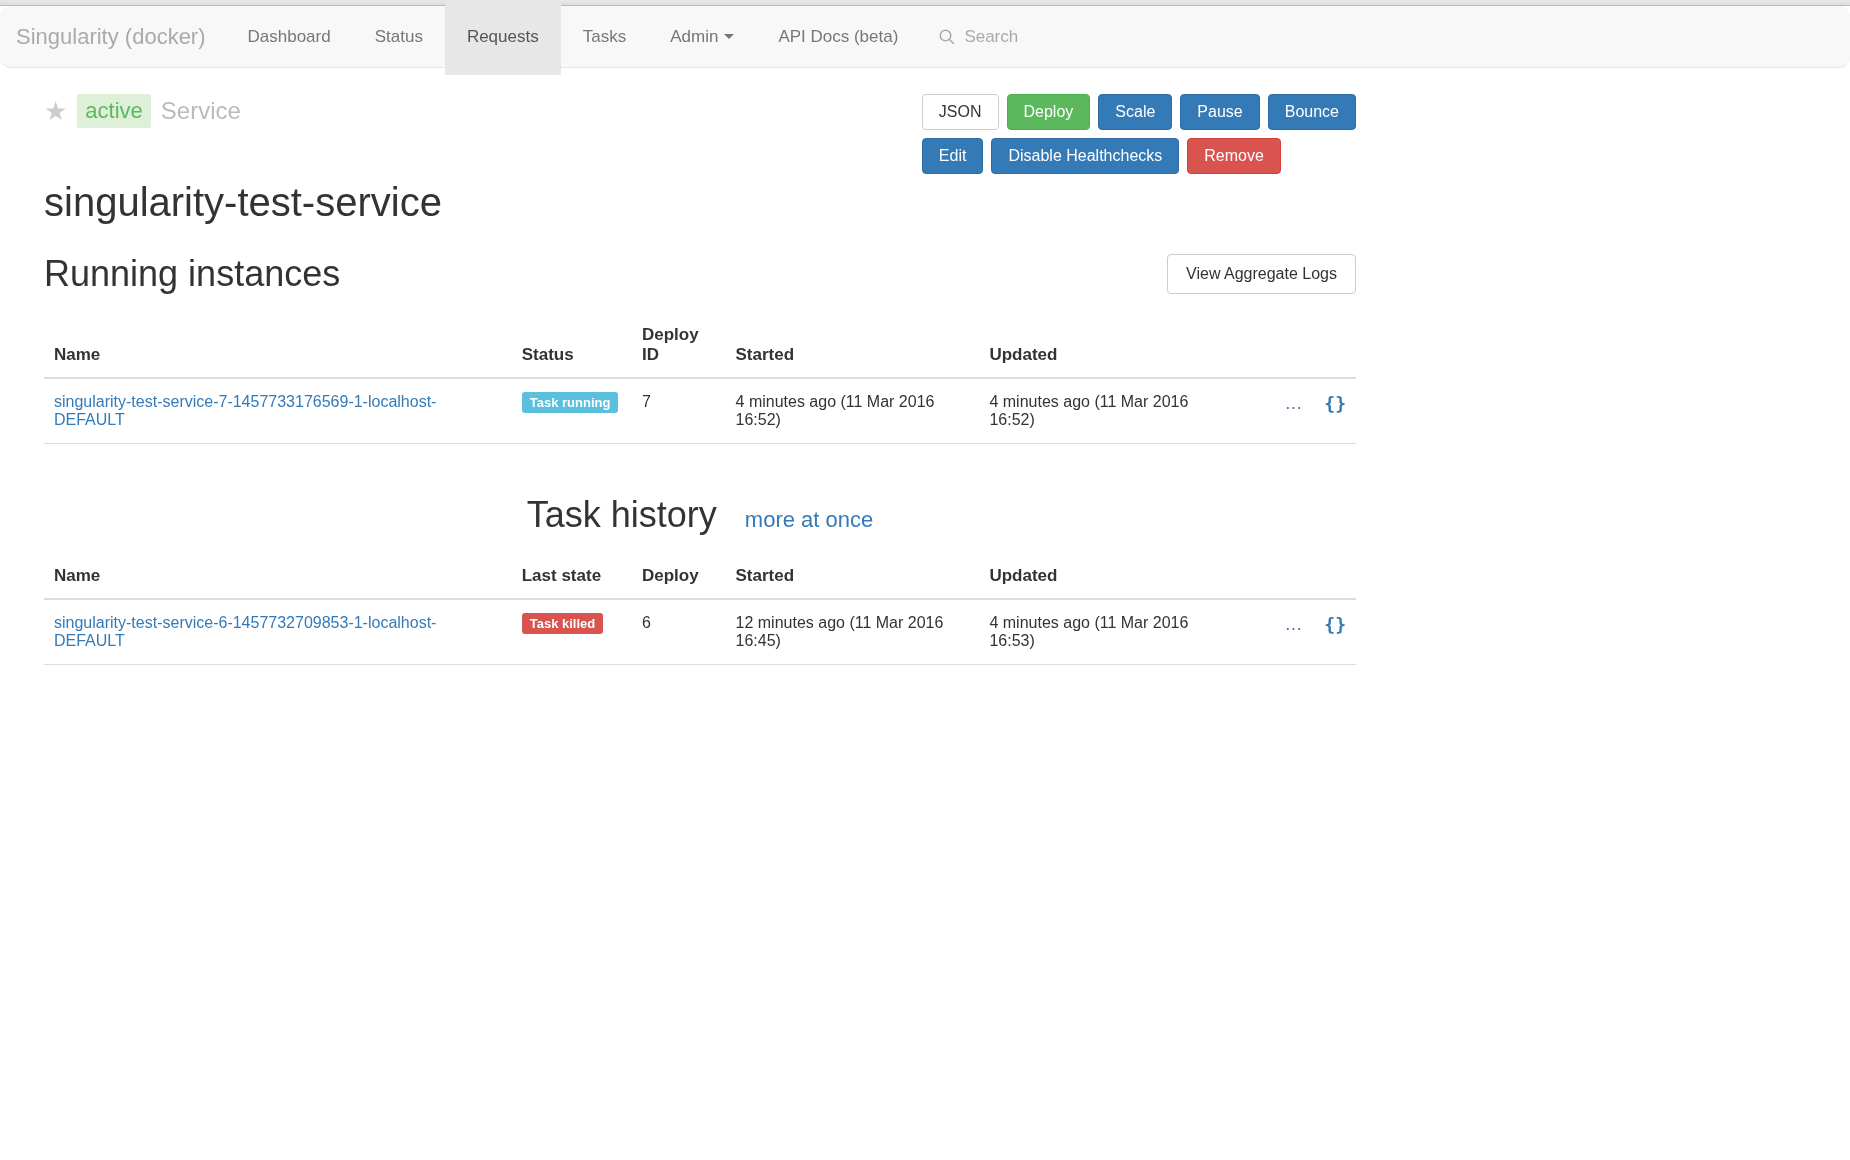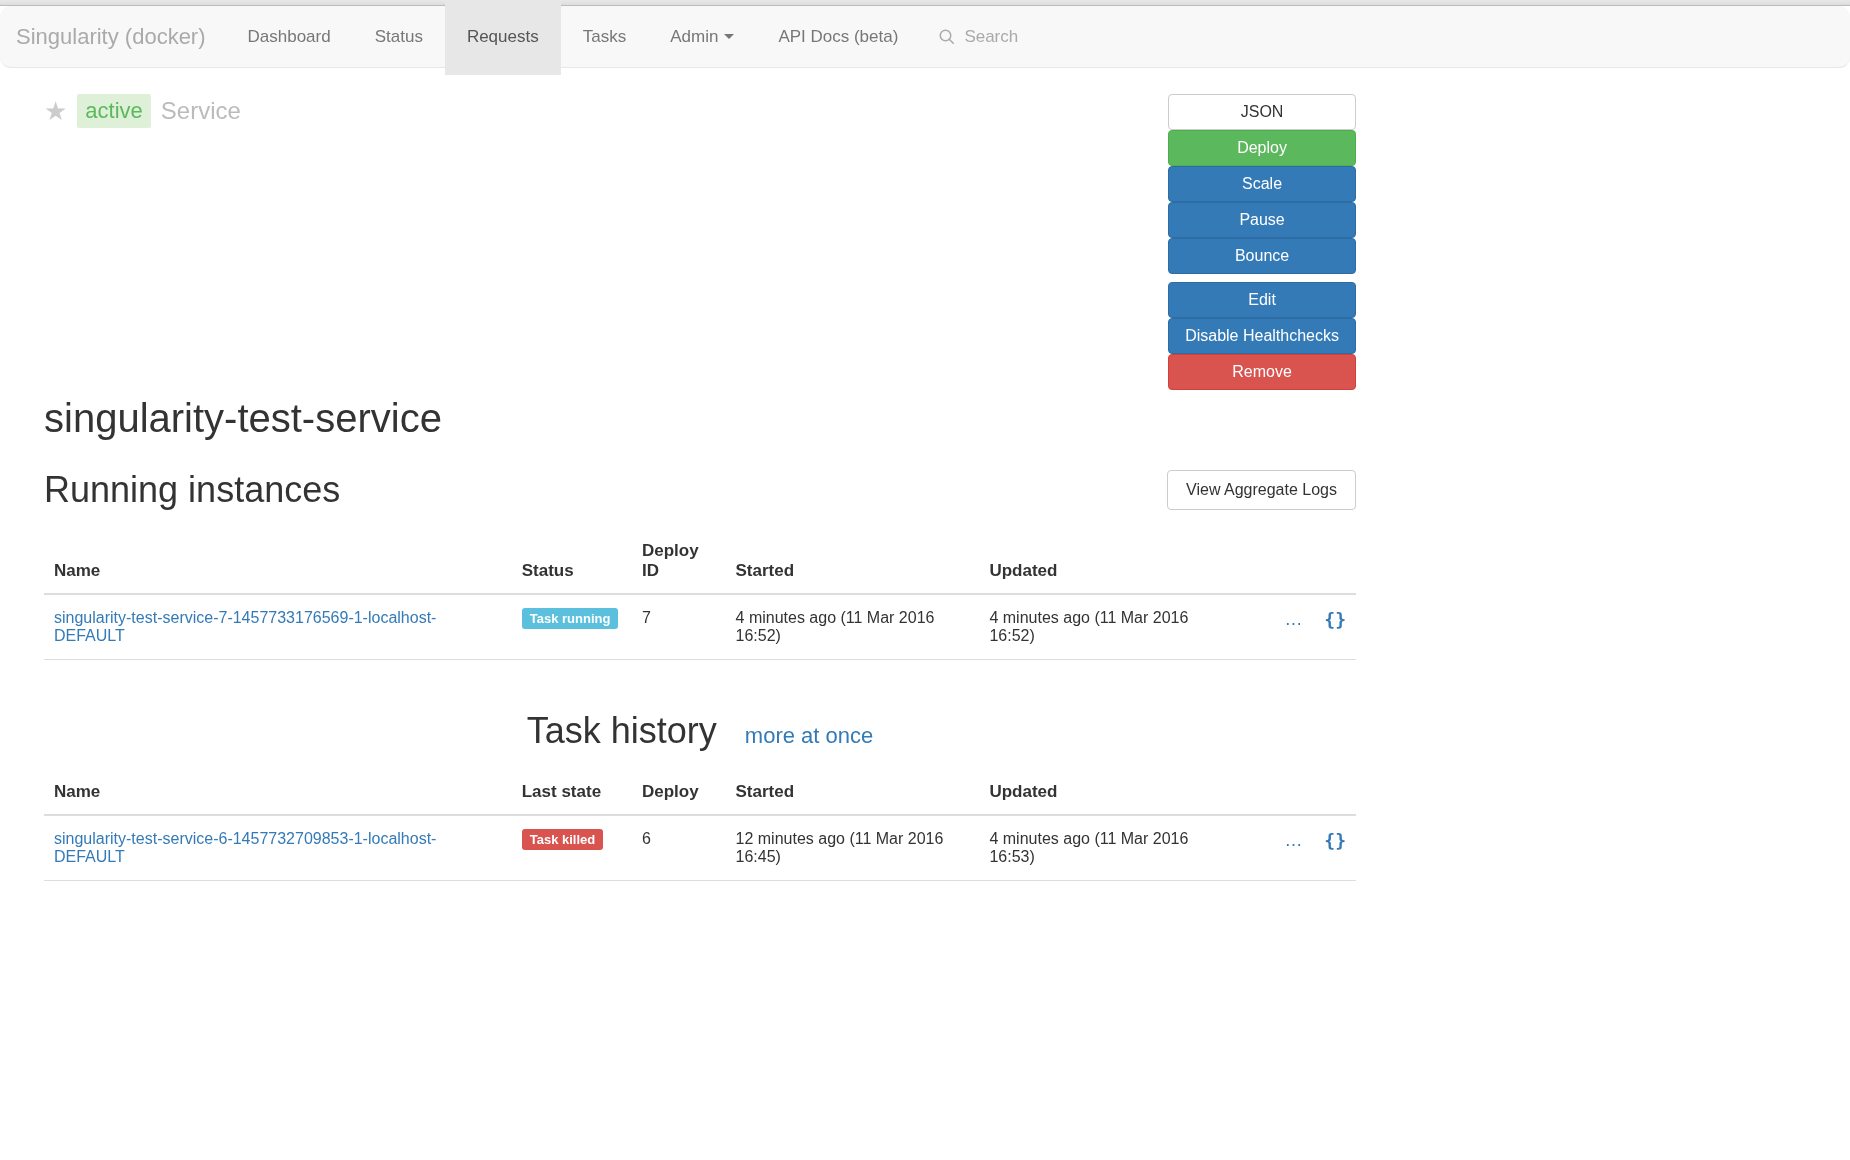--- a/index.html
+++ b/index.html
@@ -85,21 +85,21 @@
     .badge-active {
       background: #dff0d8;
       color: #5cb85c;
       padding: 4px 8px;
       font-size: 22px;
       font-weight: 500;
       border-radius: 2px;
     }
     .type-label { color: #bbb; font-size: 24px; }
 
-    .btn-row { display: flex; flex-wrap: wrap; justify-content: flex-start; max-width: 500px; flex-direction: column; }
+    .btn-row { display: flex; gap: 8px; flex-wrap: wrap; justify-content: flex-start; max-width: 500px; }
     .btn {
       padding: 8px 16px;
       border-radius: 4px;
       font-size: 16px;
       color: #fff;
       background: #337ab7;
       border: 1px solid #2e6da4;
       cursor: pointer;
     }
     .btn-default { background: #fff; color: #333; border: 1px solid #ccc; }

